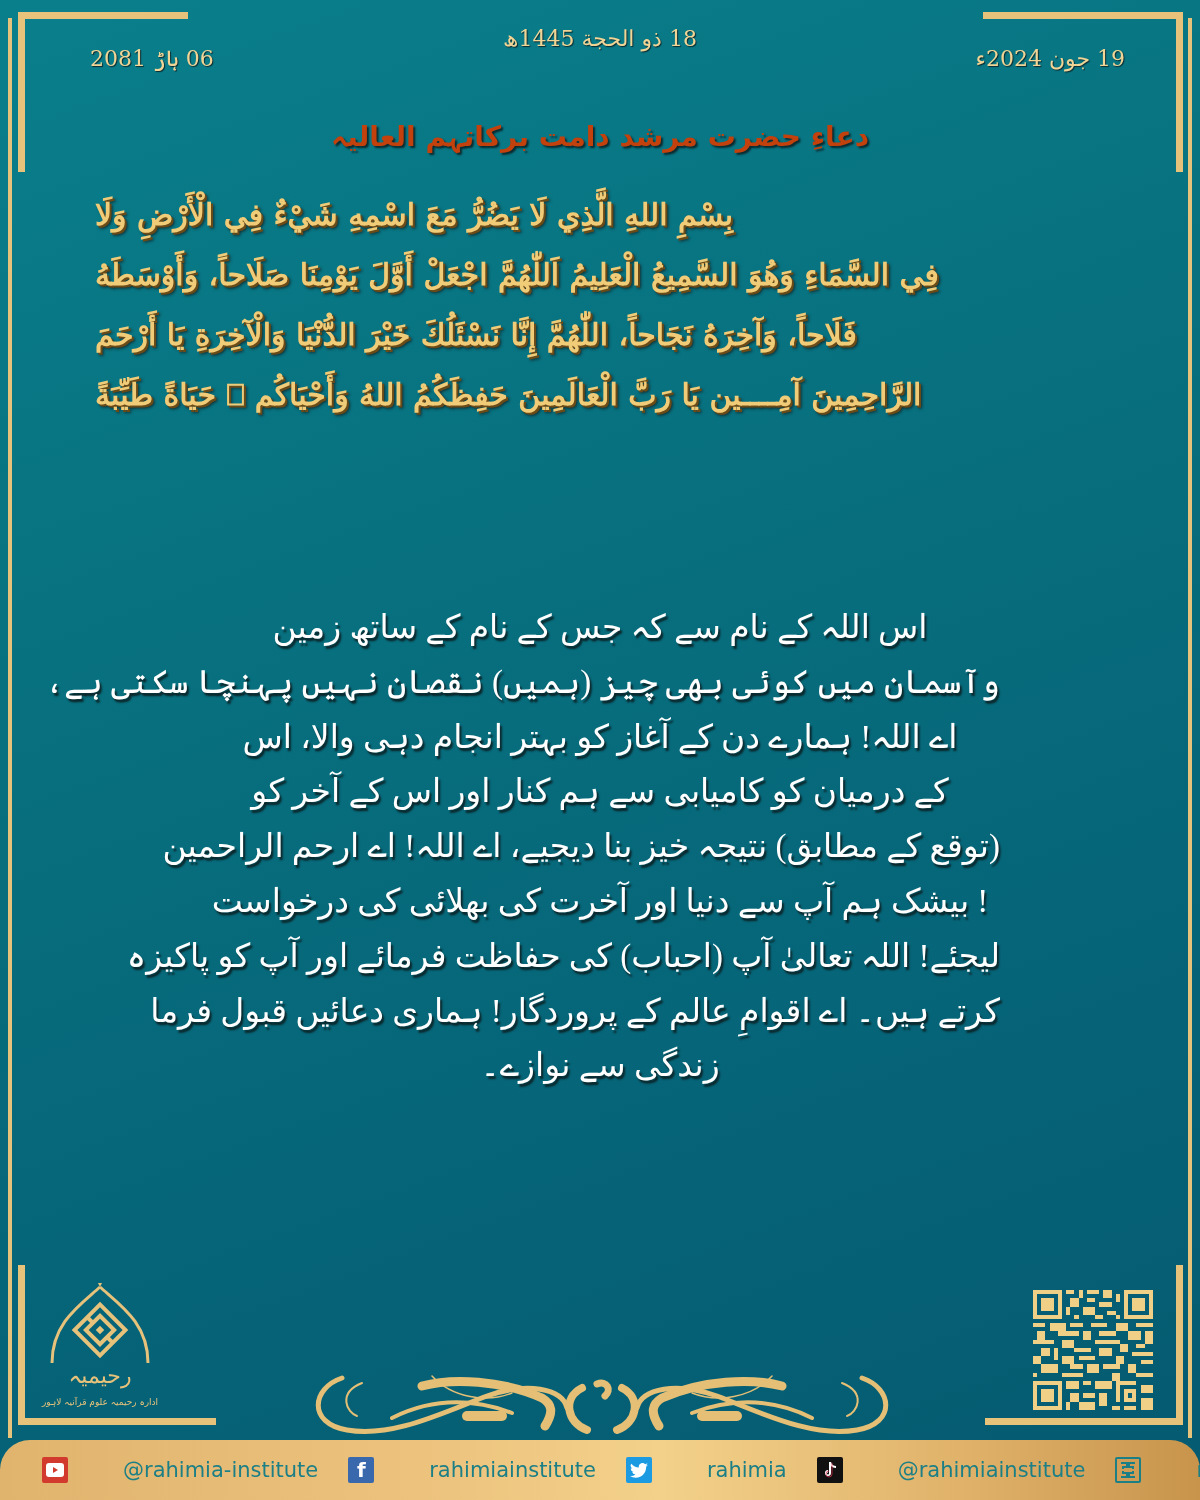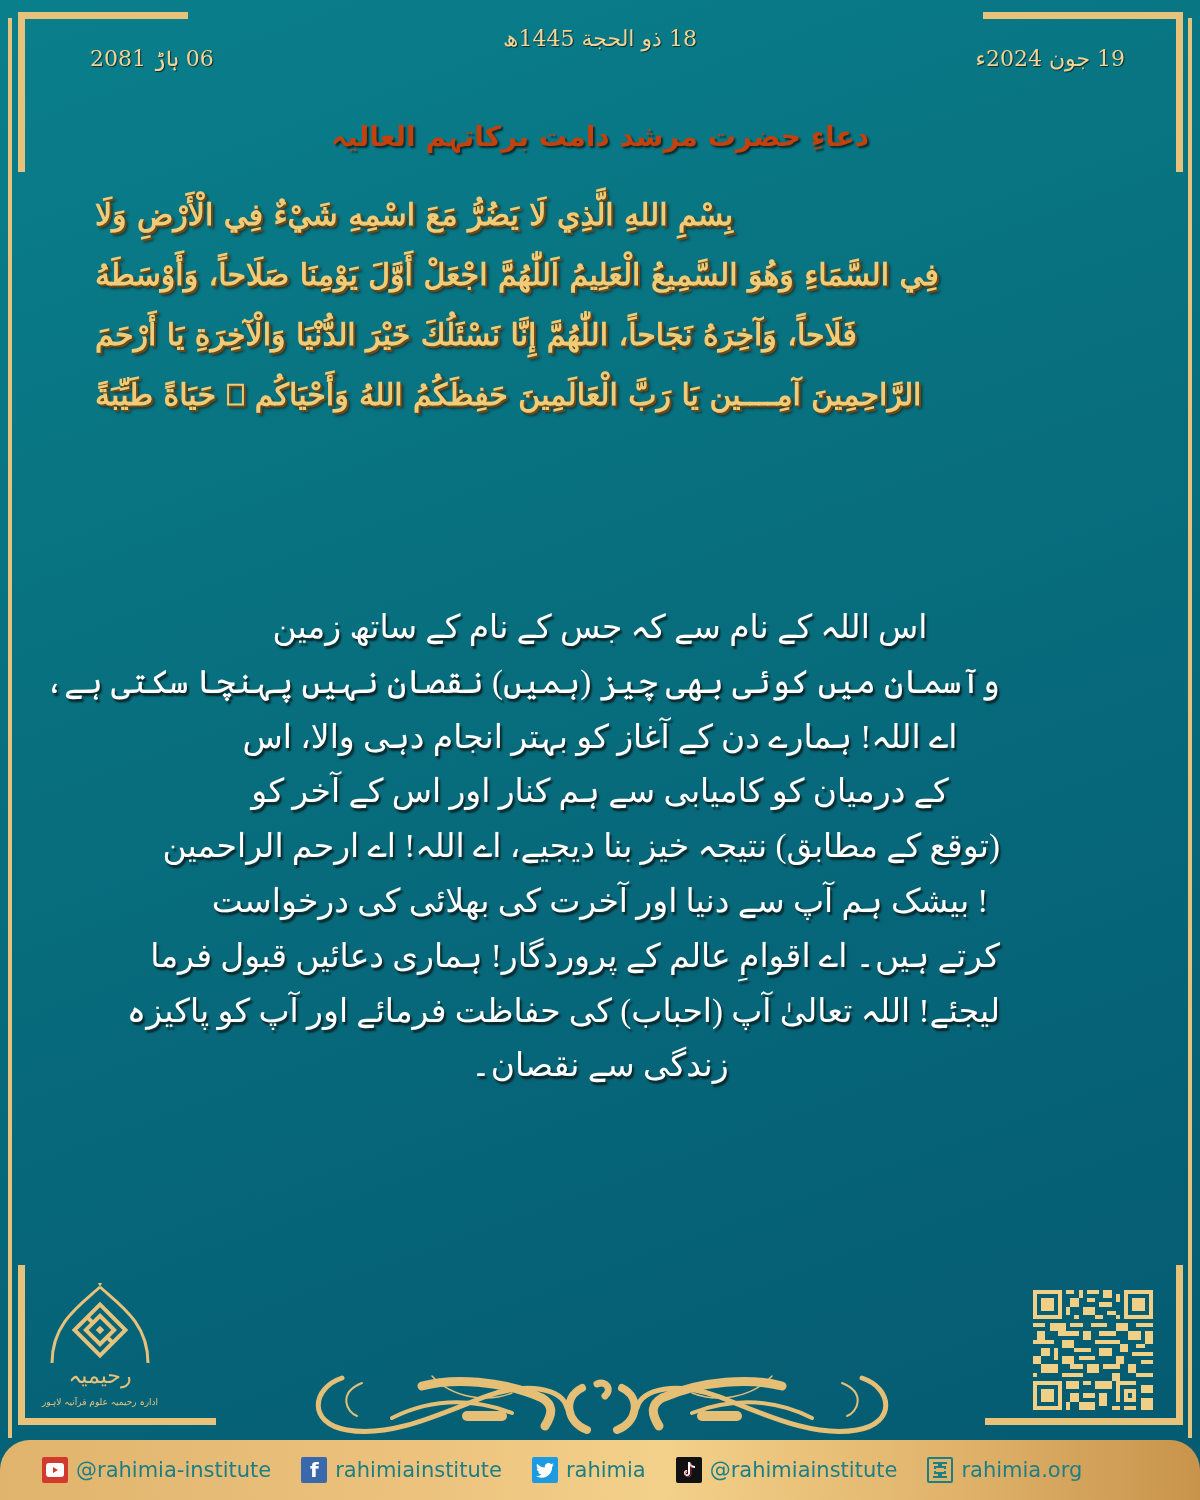--- a/index.html
+++ b/index.html
@@ -85,20 +85,21 @@
     display: flex; align-items: center;
     padding-left: 42px;
   }
   .social {
     display: flex; align-items: center;
     margin-right: 30px;
     color: #1c7f86;
     font-family: "DejaVu Sans", sans-serif;
     font-size: 21px;
     white-space: nowrap;
+    gap: 47px;
   }
   .social .ico {
     width: 26px; height: 26px; margin-right: 8px;
     display: inline-flex; align-items: center; justify-content: center;
     border-radius: 2px;
   }
   .ico-yt { background: #d23a2e; }
   .ico-fb { background: #3a68ad; color: #fff; font-weight: bold; font-size: 20px; font-family: "DejaVu Sans", sans-serif; }
   .ico-tw { background: #1d9be2; }
   .ico-tk { background: #111; }
@@ -127,23 +128,23 @@
   <span class="line">الرَّاحِمِينَ آمِــــين يَا رَبَّ الْعَالَمِينَ حَفِظَكُمُ اللهُ وَأَحْيَاكُم ⎕ حَيَاةً طَيِّبَةً</span>
 </div>
 
 <div id="urdu-block">
   <span class="line">اس اللہ کے نام سے کہ جس کے نام کے ساتھ زمین</span>
   <span class="line">وآسمان میں کوئی بھی چیز (ہمیں) نقصان نہیں پہنچا سکتی ہے،</span>
   <span class="line">اے اللہ! ہمارے دن کے آغاز کو بہتر انجام دہی والا، اس</span>
   <span class="line">کے درمیان کو کامیابی سے ہم کنار اور اس کے آخر کو</span>
   <span class="line">(توقع کے مطابق) نتیجہ خیز بنا دیجیے، اے اللہ! اے ارحم الراحمین</span>
   <span class="line">! بیشک ہم آپ سے دنیا اور آخرت کی بھلائی کی درخواست</span>
+  <span class="line">لیجئے! اللہ تعالیٰ آپ (احباب) کی حفاظت فرمائے اور آپ کو پاکیزہ</span>
   <span class="line">کرتے ہیں۔ اے اقوامِ عالم کے پروردگار! ہماری دعائیں قبول فرما</span>
-  <span class="line">لیجئے! اللہ تعالیٰ آپ (احباب) کی حفاظت فرمائے اور آپ کو پاکیزہ</span>
-  <span class="line">زندگی سے نقصان۔</span>
+  <span class="line">زندگی سے نوازے۔</span>
 </div>
 
 <div id="logo">
   <svg width="120" height="135" viewBox="0 0 120 135">
     <path d="M60 4 C 40 22, 12 40, 12 80" fill="none" stroke="#e7c27b" stroke-width="3"></path>
     <path d="M60 4 C 80 22, 108 40, 108 80" fill="none" stroke="#e7c27b" stroke-width="3"></path>
     <path d="M60 4 L58 0 L62 0 Z" fill="#e7c27b"></path>
     <g fill="#e7c27b" transform="translate(60 47) rotate(45)">
       <rect x="-18" y="-18" width="36" height="36" fill="none" stroke="#e7c27b" stroke-width="4"></rect>
       <rect x="-10" y="-10" width="20" height="20" fill="none" stroke="#e7c27b" stroke-width="4"></rect>

